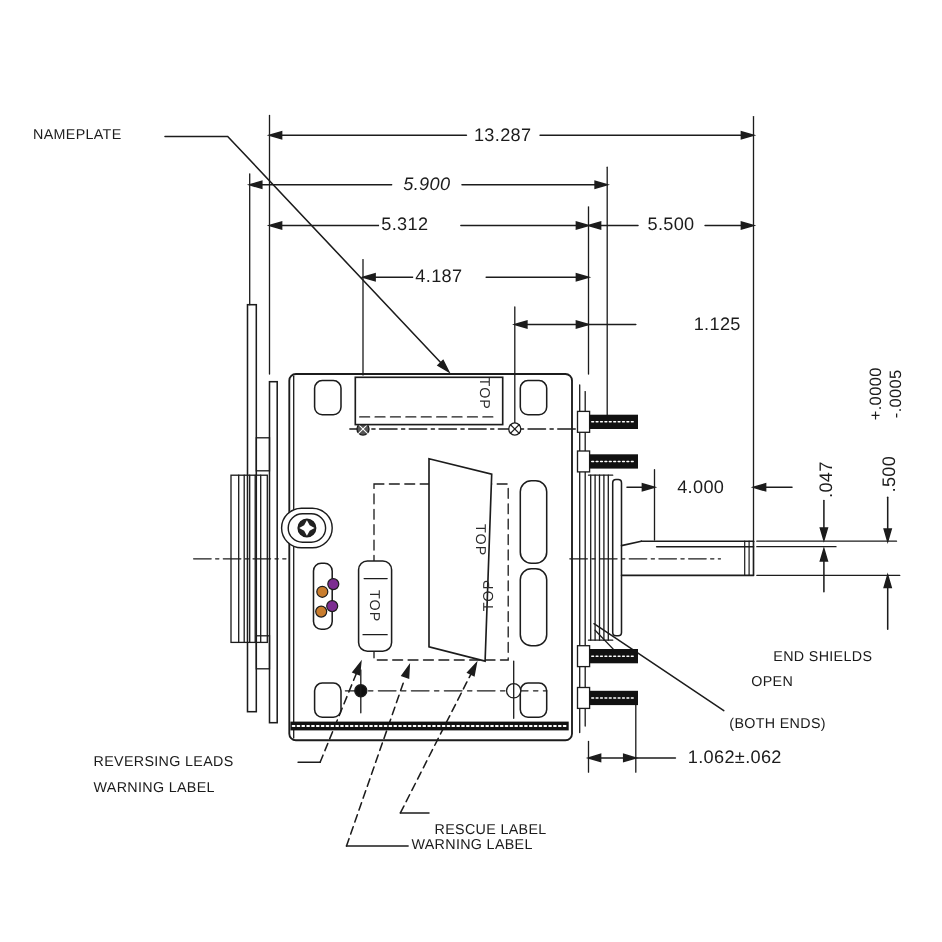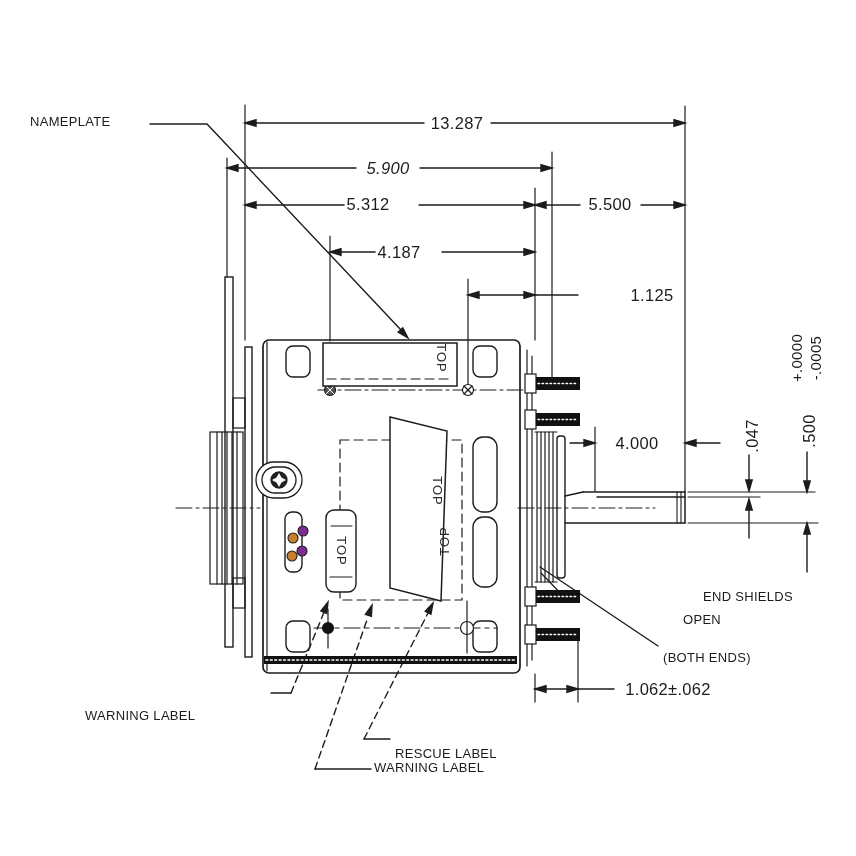--- a/index.html
+++ b/index.html
@@ -246,20 +246,21 @@
 <div class="txt rotm90" style="left:752px;top:436px;background:transparent;">.047</div>
 <div class="txt rotm90" style="left:809px;top:431px;background:transparent;">.500</div>
 <div class="txt rotm90 tol" style="left:796px;top:358px;">+.0000</div>
 <div class="txt rotm90 tol" style="left:815px;top:358px;">-.0005</div>
 <div class="txt ctr" style="left:668px;top:689px;">1.062±.062</div>
 
 <div class="txt lbl" style="left:30px;top:115px;">NAMEPLATE</div>
 <div class="txt lbl" style="left:663px;top:590px;margin-left:40px;">END SHIELDS</div>
 <div class="txt lbl" style="left:663px;top:613px;margin-left:20px;">OPEN</div>
 <div class="txt lbl" style="left:663px;top:637px;margin-top:14px;">(BOTH ENDS)</div>
+<div class="txt lbl" style="left:85px;top:685px;">REVERSING LEADS</div>
 <div class="txt lbl" style="left:85px;top:709px;">WARNING LABEL</div>
 <div class="txt lbl" style="left:395px;top:731px;margin-top:16px;">RESCUE LABEL</div>
 <div class="txt lbl" style="left:374px;top:761px;">WARNING LABEL</div>
 
 <div class="txt rot90 topmark" style="left:441px;top:358px;">TOP</div>
 <div class="txt rot90 topmark" style="left:341px;top:551px;">TOP</div>
 <div class="txt rot90 topmark" style="left:437px;top:491px;">TOP</div>
 <div class="txt rotm90 topmark" style="left:444px;top:541px;">TOP</div>
 
 </div>

